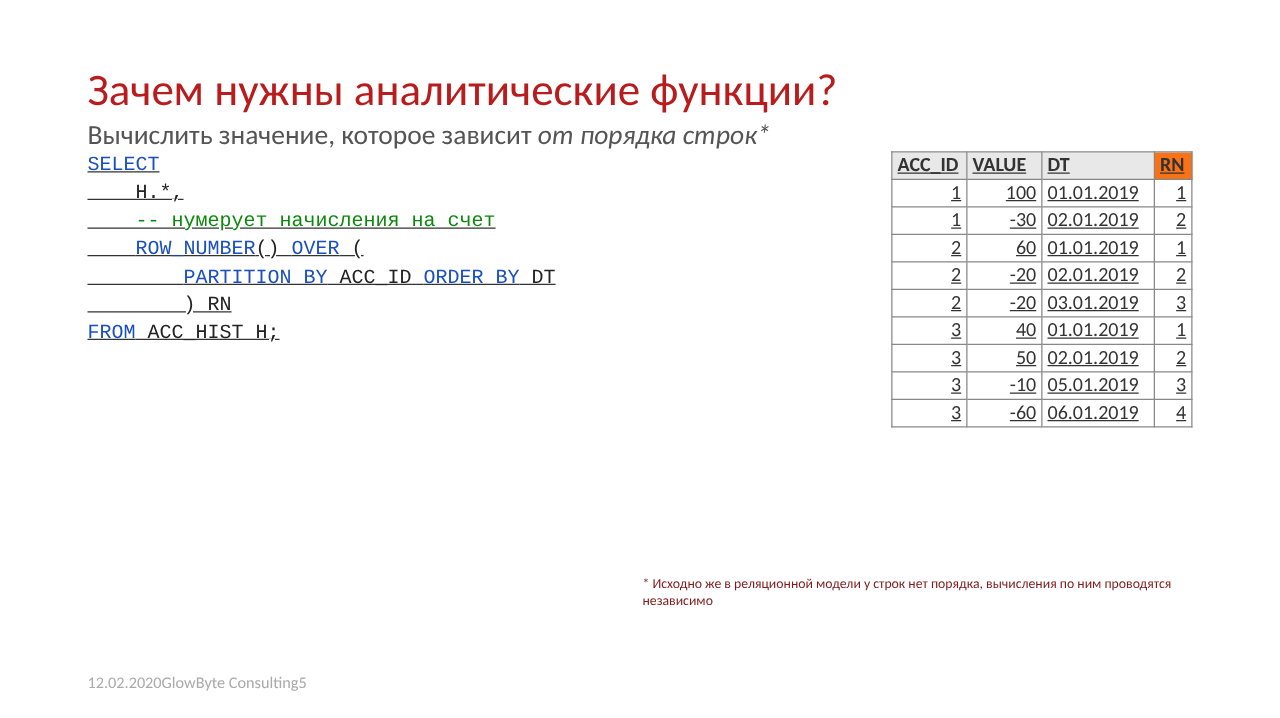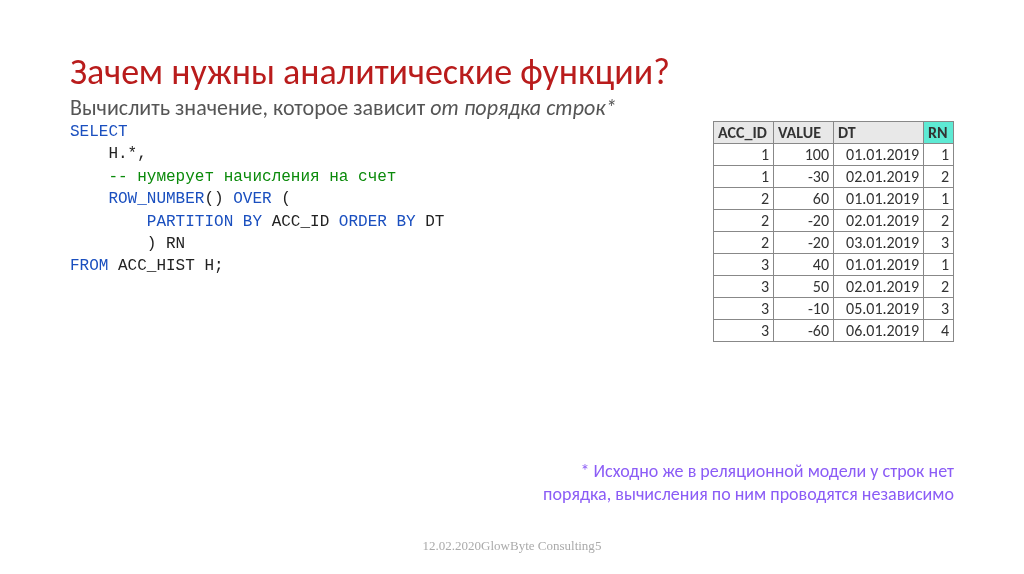--- a/index.html
+++ b/index.html
@@ -18,20 +18,21 @@
     color: #b91c1c;
   }
   .subtitle {
     font-size: 22px;
     color: #555;
   }
   .subtitle .emph { font-style: italic; }
   .content {
     display: flex;
     gap: 40px;
+    text-decoration: underline;
   }
   .code {
     flex: 1;
     font-family: Consolas, "Courier New", monospace;
     font-size: 16px;
     line-height: 1.4;
     white-space: pre;
     color: #222;
   }
   .kw { color: #1a4fbf; }
@@ -45,46 +46,45 @@
   th, td {
     border: 1px solid #888;
     padding: 1px 4px;
     height: 22px;
   }
   th {
     background: #e8e8e8;
     text-align: left;
     font-weight: 700;
   }
-  th.hlite { background: #5eead4; }
+  th.hlite { background: #f97316; }
   td.num { text-align: right; }
-  td.txt { text-align: right; }
+  td.txt { text-align: left; }
   .col-acc { width: 60px; }
   .col-val { width: 60px; margin-left: 23px; }
   .col-dt { width: 90px; }
   .col-rn { width: 30px; }
   .footnote {
     position: absolute;
     right: 70px;
     top: 460px;
     width: 440px;
-    font-size: 18px;
-    color: #8b5cf6;
-    text-align: right;
+    font-size: 11px;
+    color: #7f1d1d;
+    text-align: left;
     line-height: 1.3;
   }
   .footer {
     position: absolute;
     left: 0; right: 0; bottom: 20px;
     padding: 0 70px;
     display: flex;
-    justify-content: center;
+    justify-content: flex-start;
     font-size: 13px;
     color: #aaa;
-    font-family: Liberation Serif, serif;
   }
 </style>
 </head>
 <body>
 
 <h1 class="title">Зачем нужны аналитические функции?</h1>
 
 <div class="subtitle">
   <span>Вычислить значение, которое зависит </span><span class="emph">от порядка строк*</span>
 </div>

